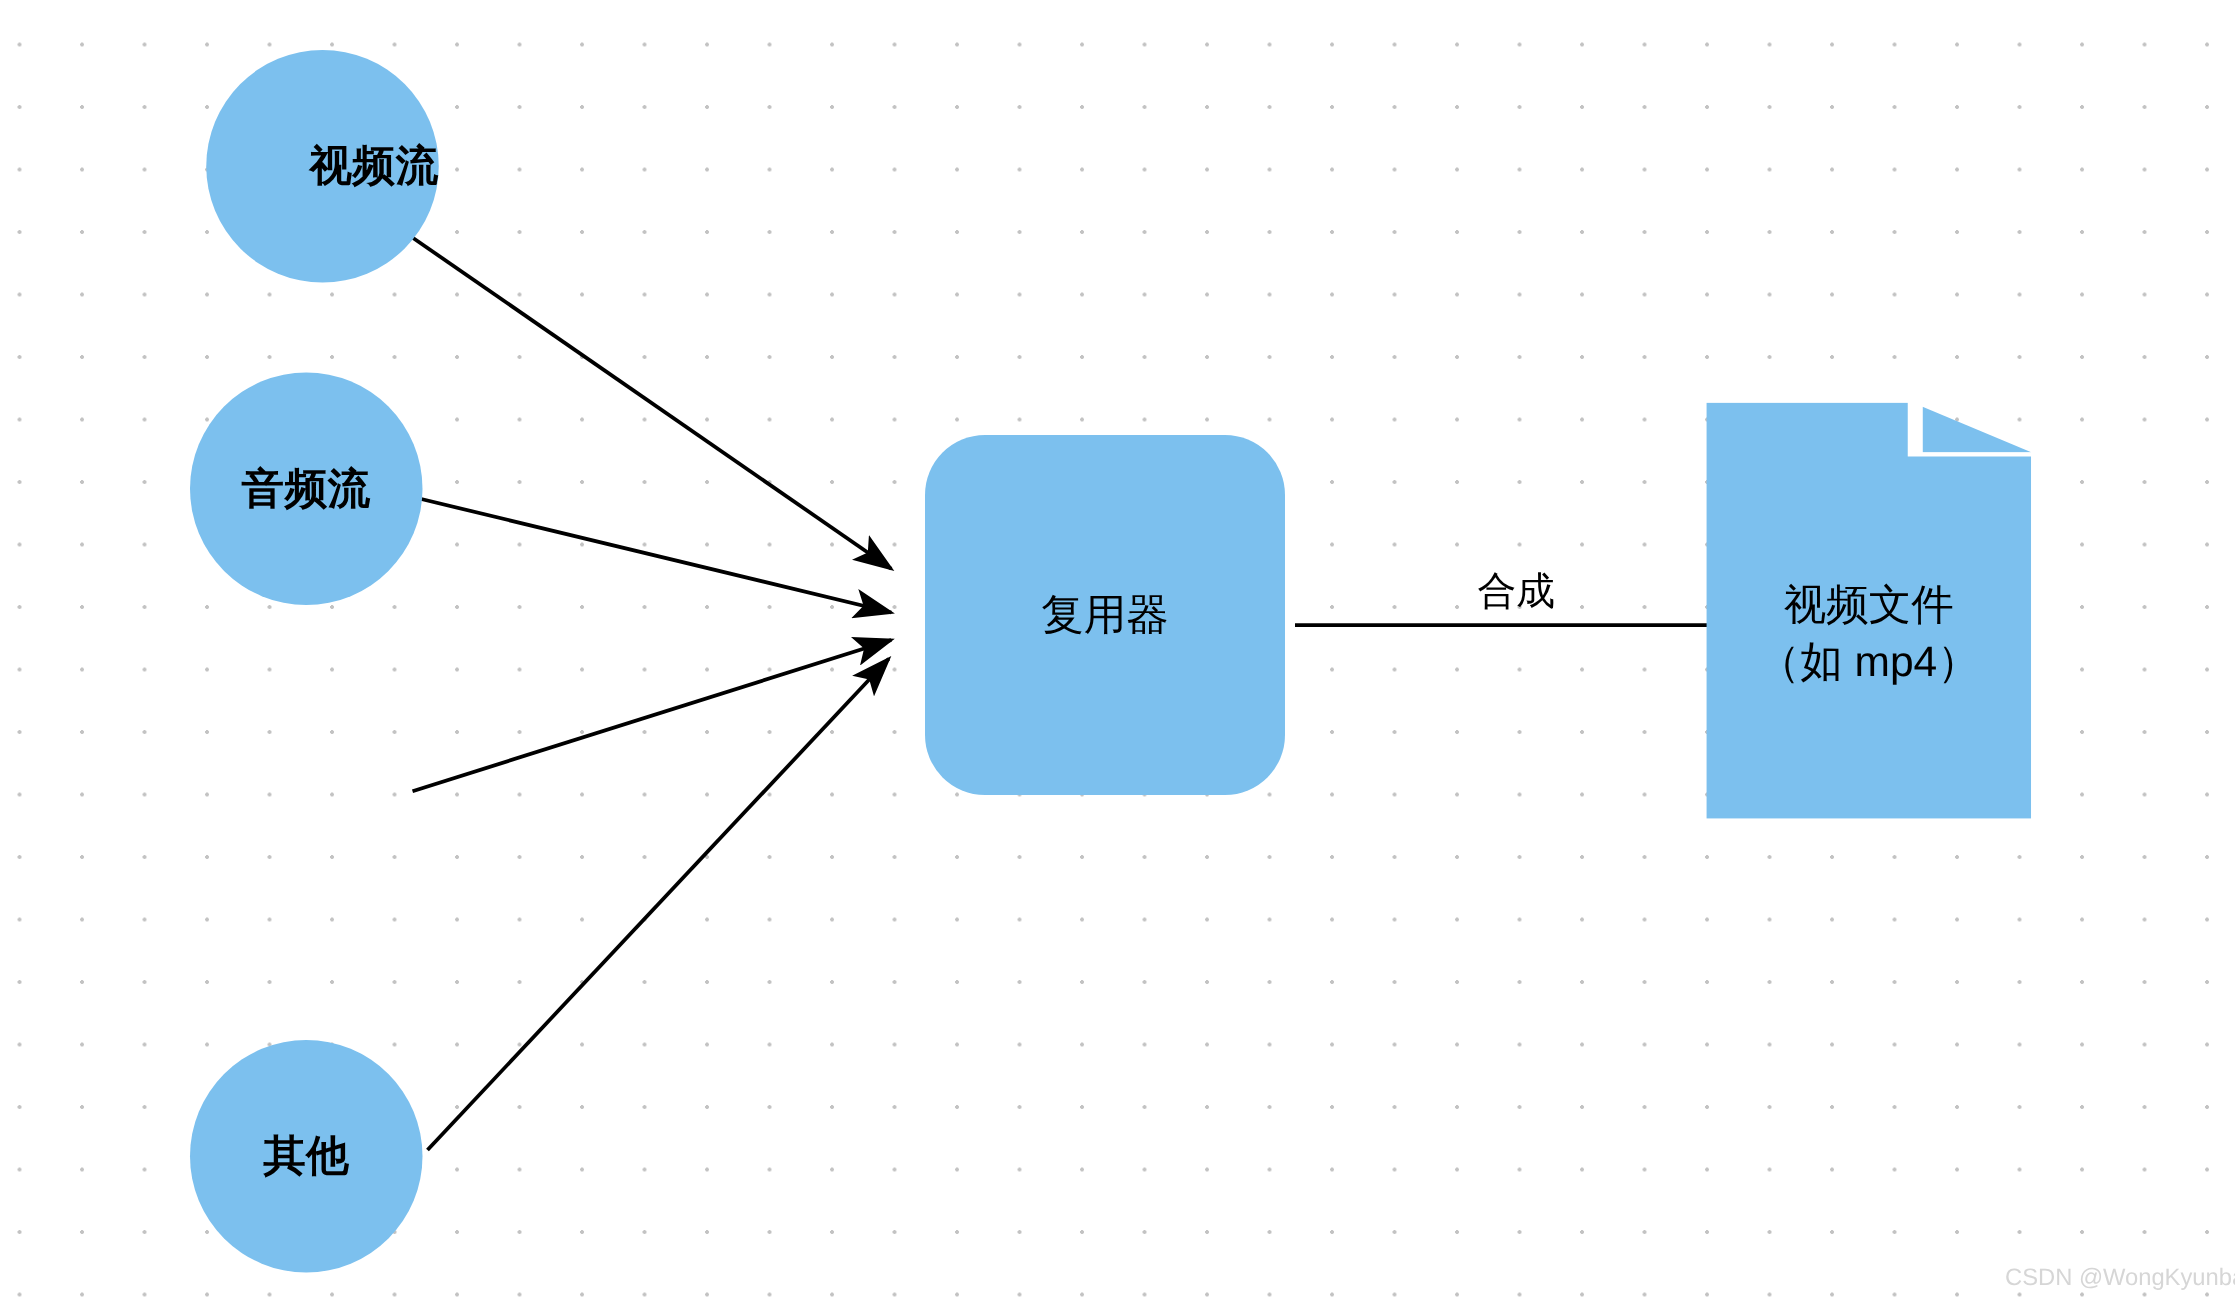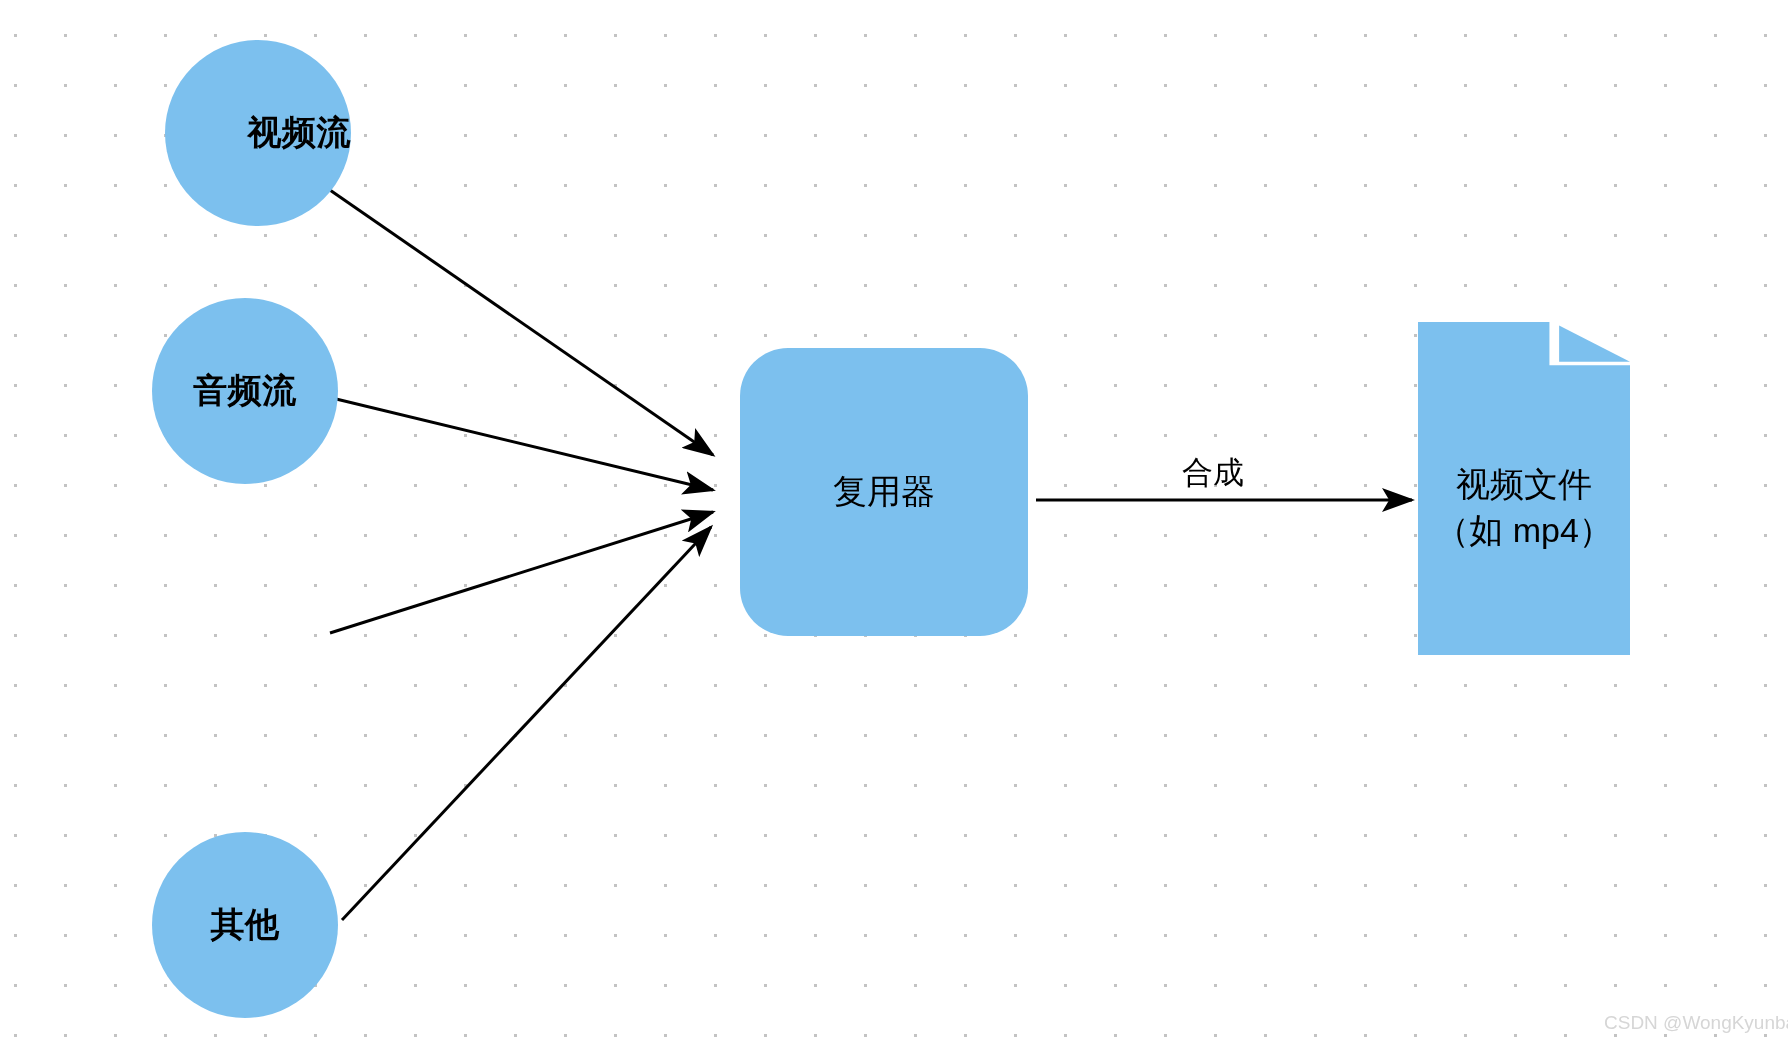--- a/index.html
+++ b/index.html
@@ -133,21 +133,21 @@
 
 
   <div class="node rounded-node" style="left:740px; top:348px; width:288px; height:288px;">
     <span>复用器</span>
   </div>
 
   <div class="node circle-node" style="left:152px; top:832px; width:186px; height:186px;">
     <span>其他</span>
   </div>
 
-  <div class="node doc-node" style="left:1418px; top:322px; width:212px; height:333px;">
+  <div class="node doc-node" style="left:1365px; top:322px; width:260px; height:333px;">
     <span class="doc-shape">
       <span class="doc-body"></span>
       <span class="doc-fold"></span>
     </span>
     <span class="doc-label">
       <span>视频文件</span><br>
       <span>（如 mp4）</span>
     </span>
   </div>
 

